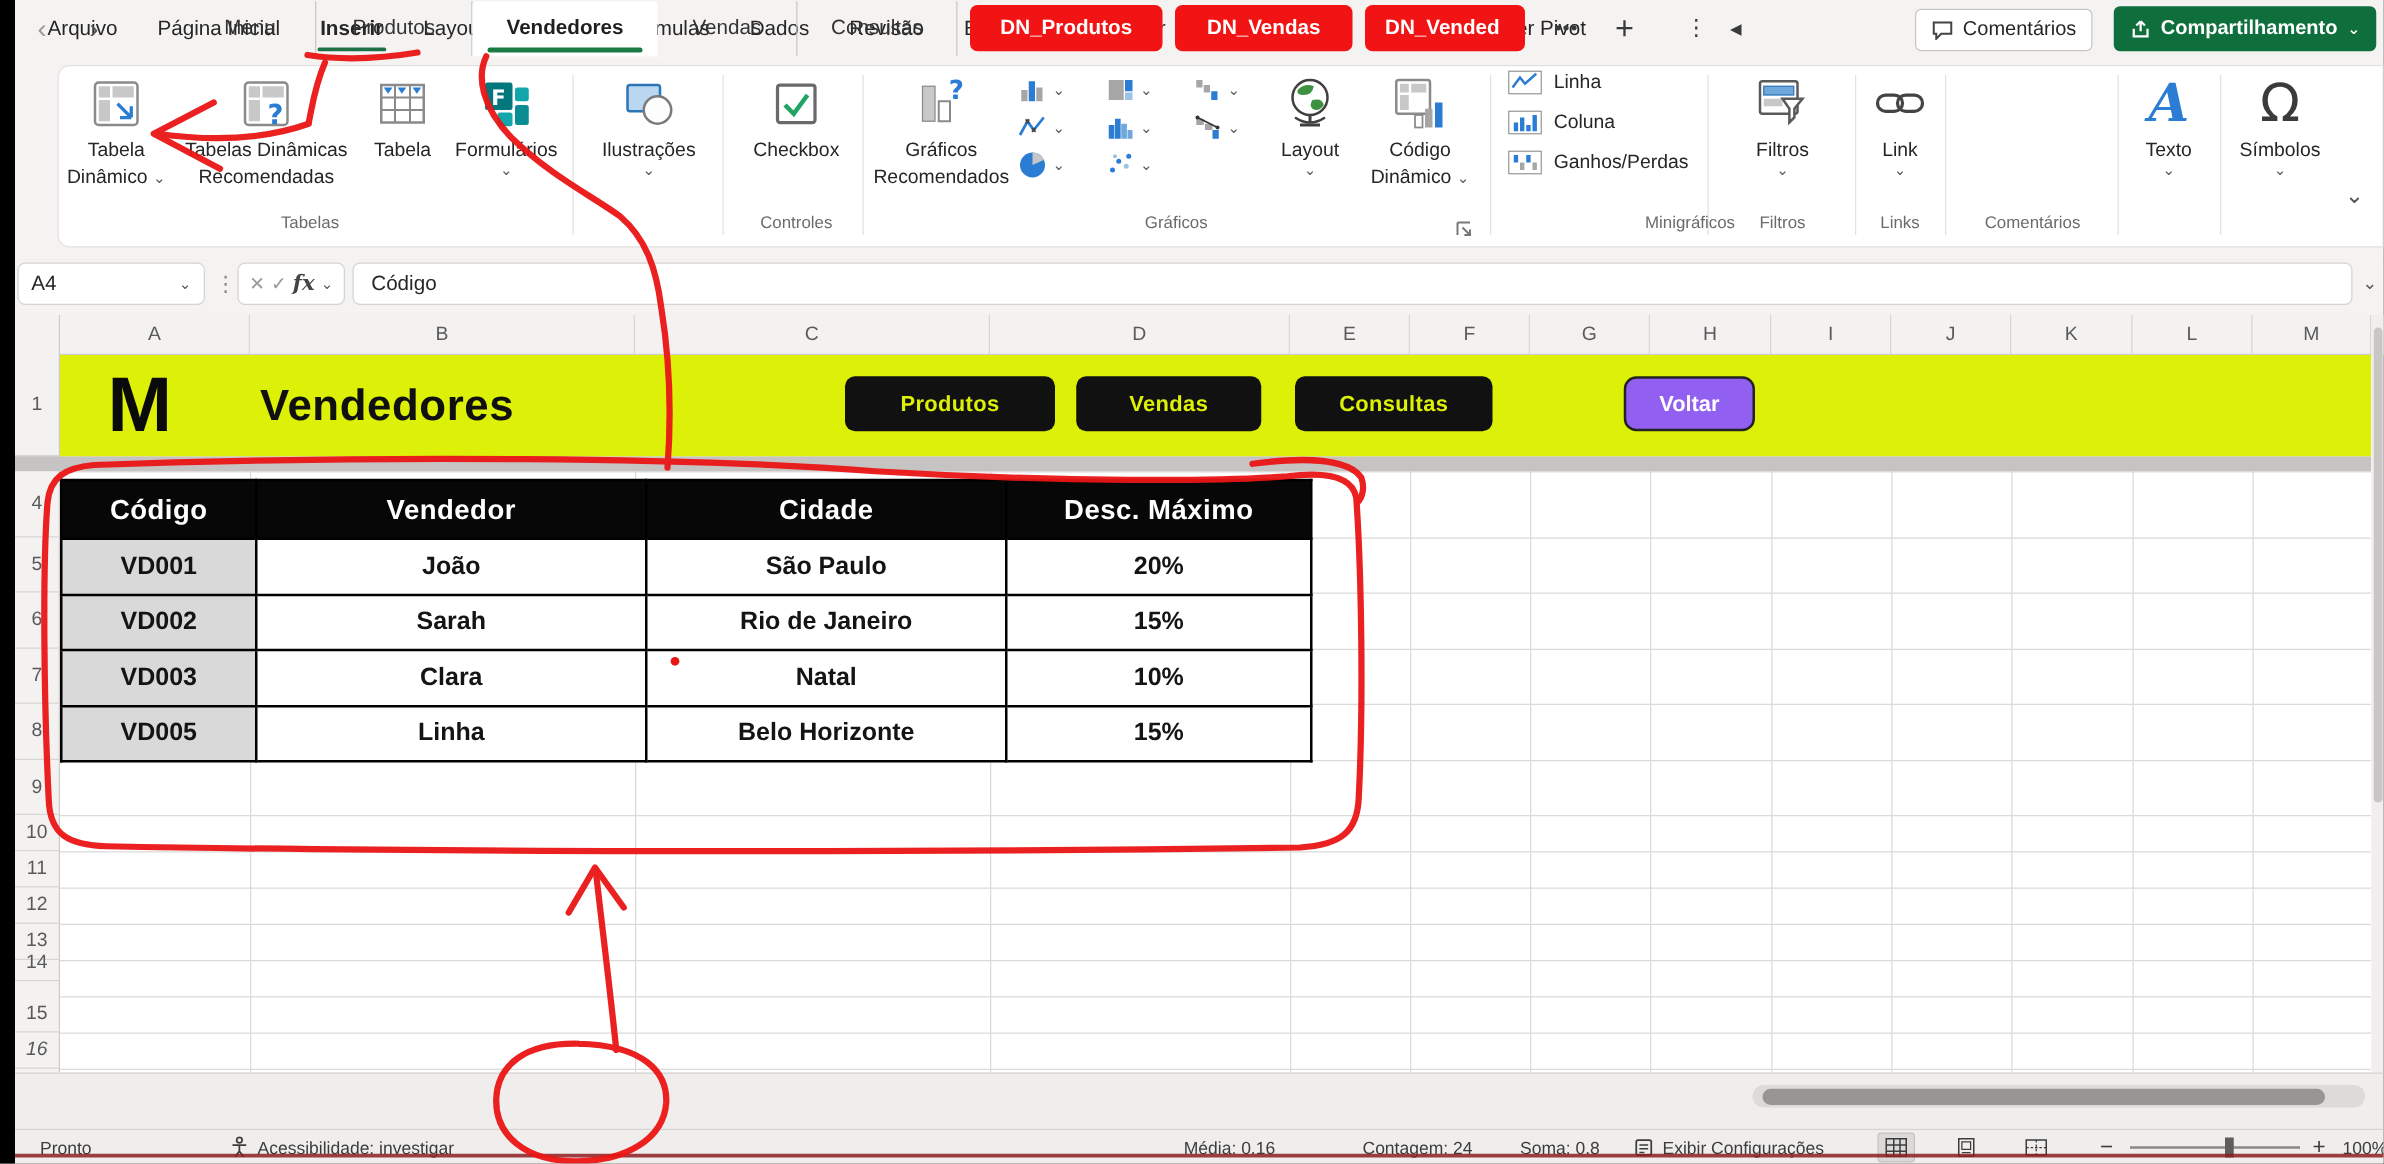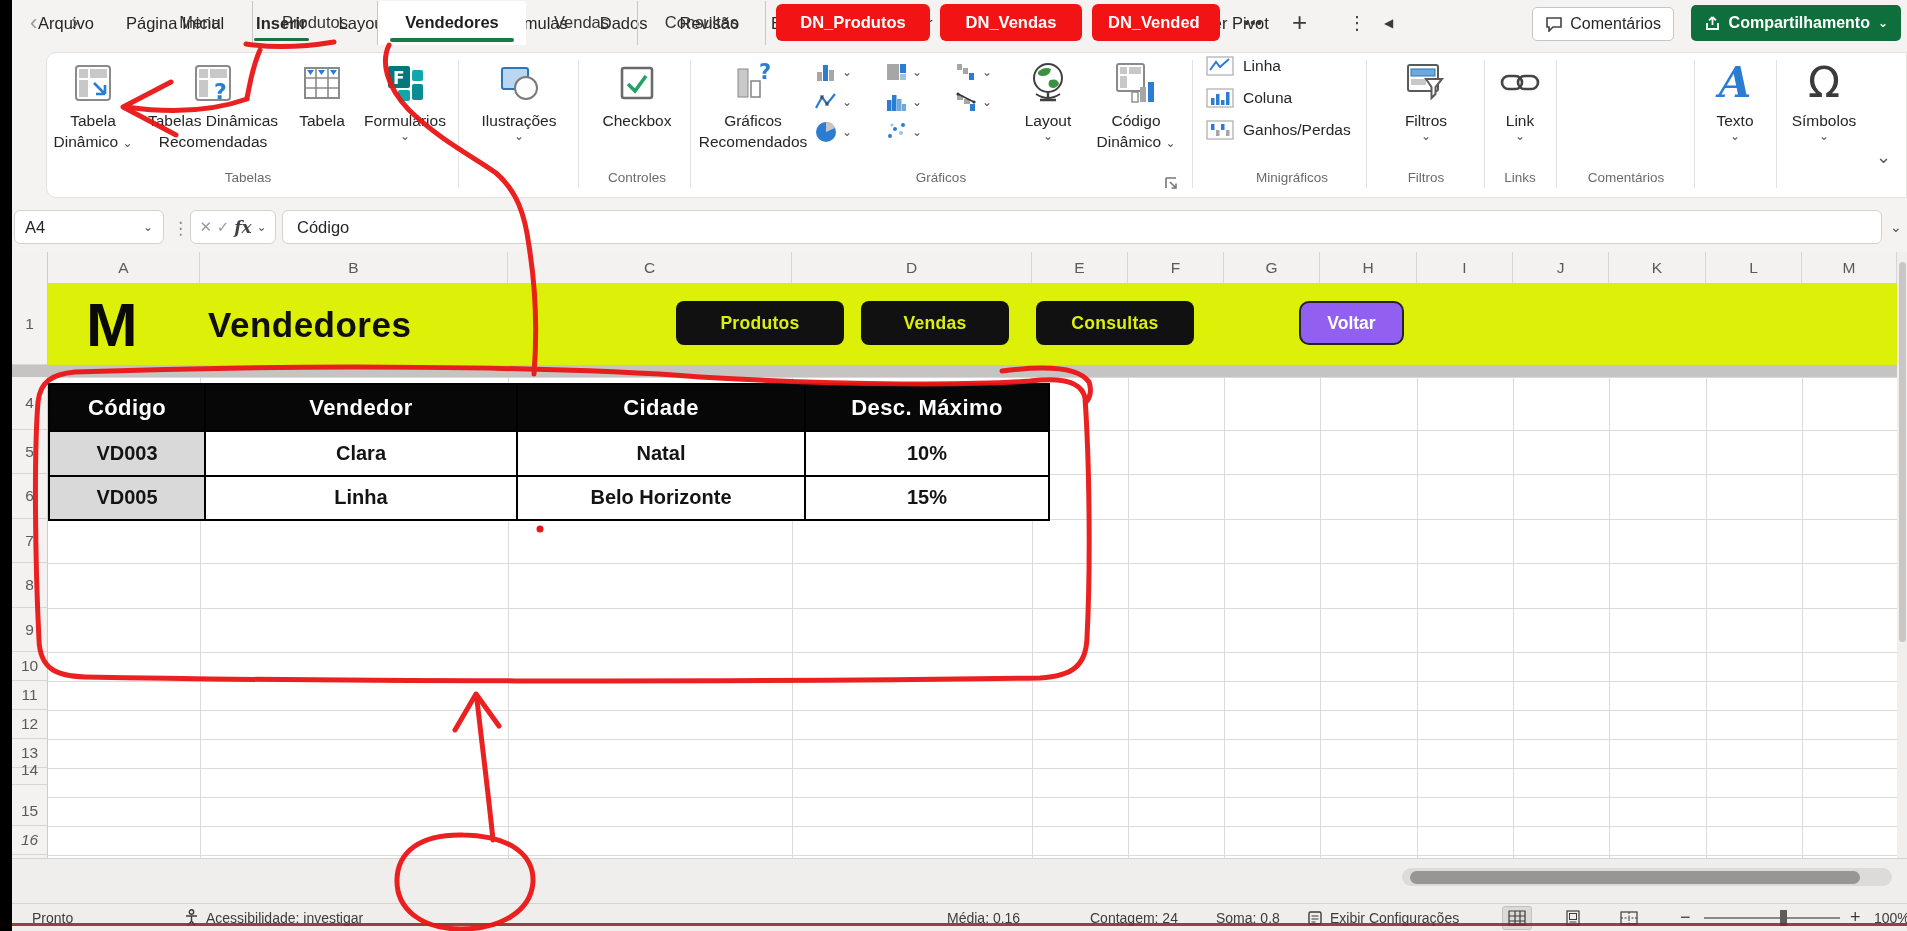--- a/index.html
+++ b/index.html
@@ -383,21 +383,21 @@
         <span style="font:400 42px 'DejaVu Sans',sans-serif;color:#3b3b3b;line-height:46px;">Ω</span>
       </div>
     <div class="rlbl">Símbolos</div>
     <div class="cv">⌄</div>
   </div>
   <div class="abs" style="left:1876px;top:146px;font-size:18px;color:#555;">⌄</div>
 
   <div class="abs glbl" style="left:248px;">Tabelas</div>
   <div class="abs glbl" style="left:637px;">Controles</div>
   <div class="abs glbl" style="left:941px;">Gráficos</div>
-  <div class="abs glbl" style="left:1292px;">Minigráficos</div>
+  <div class="abs glbl" style="left:1352px;">Minigráficos</div>
   <div class="abs glbl" style="left:1426px;">Filtros</div>
   <div class="abs glbl" style="left:1520px;">Links</div>
   <div class="abs glbl" style="left:1626px;">Comentários</div>
 
   <div class="abs" id="fbar"></div>
   <div class="abs fbox" style="left:14px;width:150px;padding:0 10px;justify-content:space-between;">
     <span>A4</span>
     <span class="cv">⌄</span>
   </div>
   <div class="abs" style="left:172px;top:218px;font-size:17px;color:#8a8a8a;">⋮</div>
@@ -487,20 +487,32 @@
 
   <table id="vtable">
       <tbody>
         <tr>
           <th style="width:152px">Código</th>
           <th style="width:308px">Vendedor</th>
           <th style="width:284px">Cidade</th>
           <th style="width:240px">Desc. Máximo</th>
         </tr>
         <tr>
+          <td class="codecol">VD001</td>
+          <td class="">João</td>
+          <td class="">São Paulo</td>
+          <td class="">20%</td>
+        </tr>
+        <tr>
+          <td class="codecol">VD002</td>
+          <td class="">Sarah</td>
+          <td class="">Rio de Janeiro</td>
+          <td class="">15%</td>
+        </tr>
+        <tr>
           <td class="codecol">VD003</td>
           <td class="">Clara</td>
           <td class="">Natal</td>
           <td class="">10%</td>
         </tr>
         <tr>
           <td class="codecol">VD005</td>
           <td class="">Linha</td>
           <td class="">Belo Horizonte</td>
           <td class="">15%</td>

